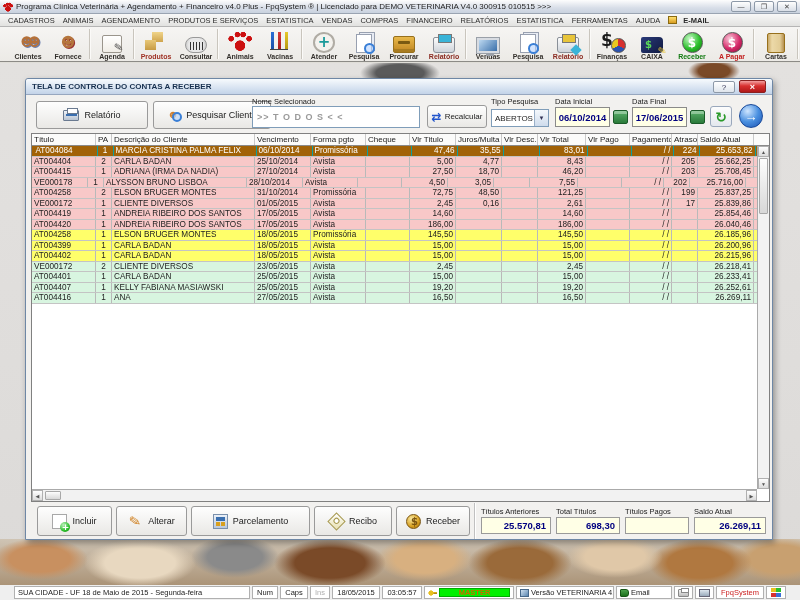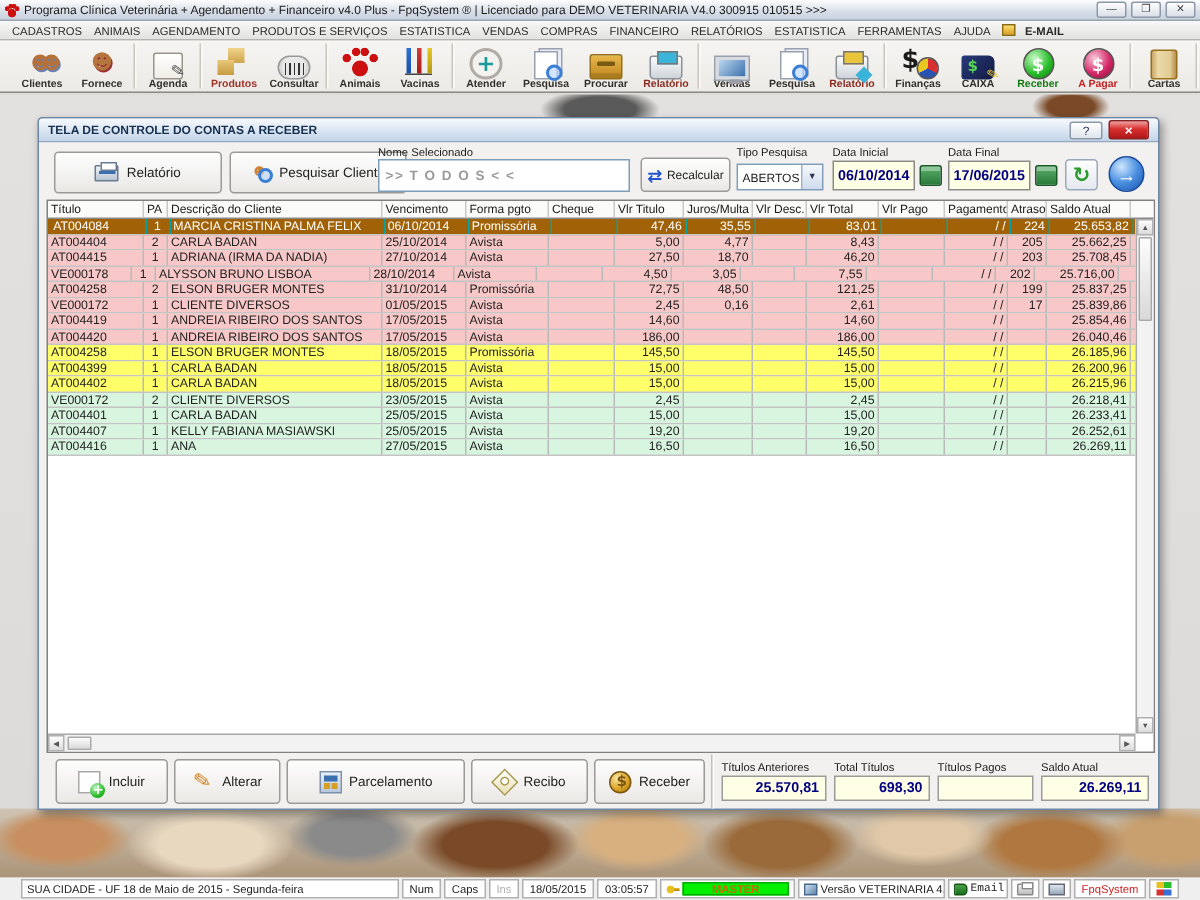--- a/index.html
+++ b/index.html
@@ -748,21 +748,21 @@
     <span class="seg" style="width:48px;justify-content:center;">18/05/2015</span>
     <span class="seg" style="width:40px;justify-content:center;">03:05:57</span>
     <span class="seg" style="width:90px;">
       <span class="key-ico"></span>
       <span class="master-box">MASTER</span>
     </span>
     <span class="seg" style="width:98px;">
       <span class="ver-ico"></span>
       <span>Versão VETERINARIA 4.0</span>
     </span>
-    <span class="seg" style="width:40px;font-family:Liberation Mono, monospace;">
+    <span class="seg" style="width:56px;">
       <span class="book-ico"></span>
       <span>Email</span>
     </span>
     <span class="seg" style="width:19px;justify-content:center;">
         <span class="prn-ico"></span>
       </span>
     <span class="seg" style="width:19px;justify-content:center;">
         <span class="net-ico"></span>
       </span>
     <span class="seg fpq" style="width:48px;justify-content:center;">FpqSystem</span>

